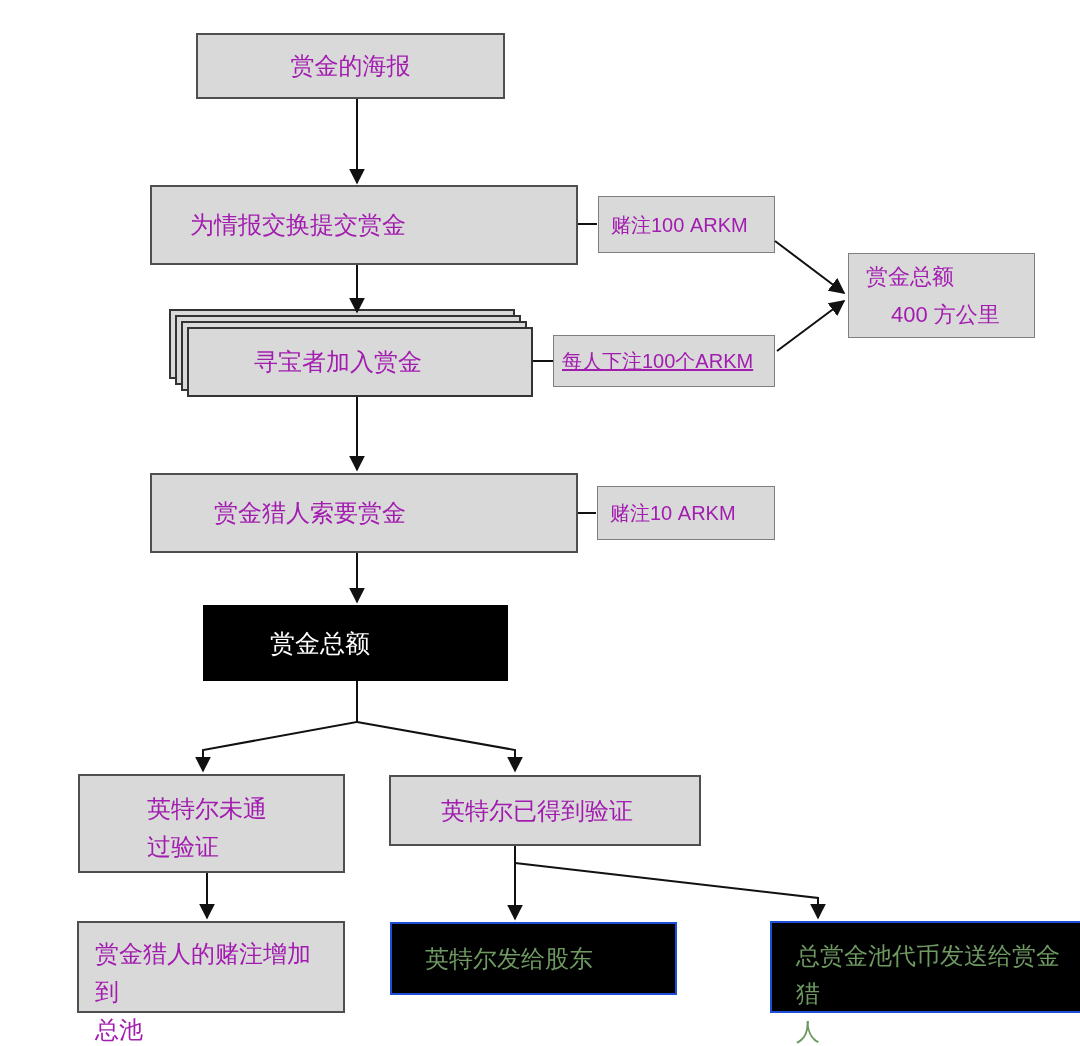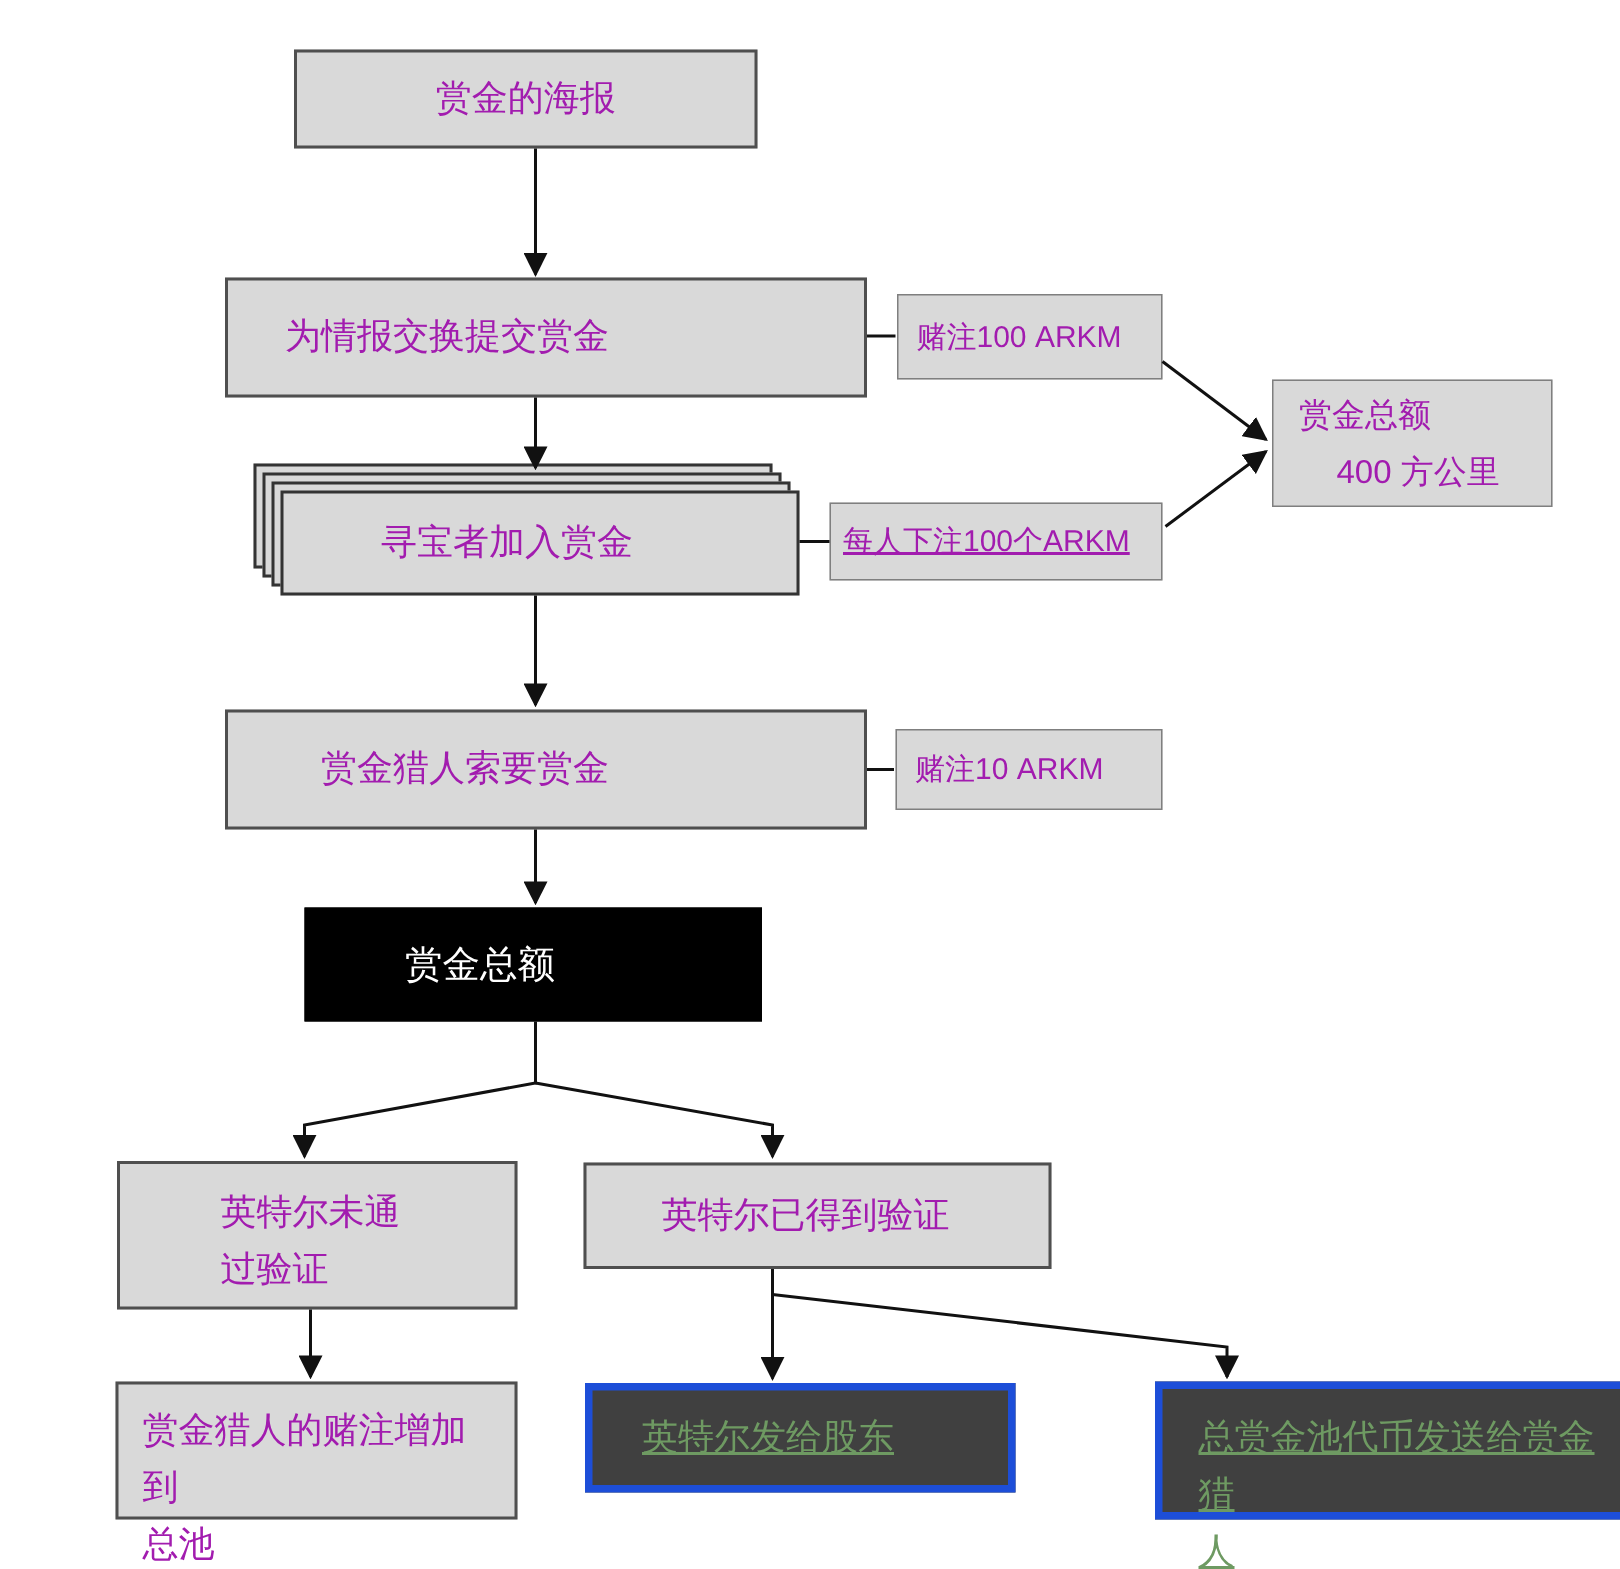--- a/index.html
+++ b/index.html
@@ -37,24 +37,23 @@
     background: #d9d9d9;
     border: 2px solid #333333;
     z-index: 1;
   }
   .black-node {
     background: #000000;
     border: 2px solid #000000;
     color: #ffffff;
   }
   .green-node {
-    background: #404040;
-    border: 5px solid #1d4ed8;
+    background: #000000;
+    border: 2px solid #1d4ed8;
     color: #6e9a62;
-    text-decoration: underline;
   }
   .total-node {
     display: block;
     font-size: 22px;
     line-height: 22px;
     padding: 12px 10px 0 17px;
   }
   .total-node .total-value { display: block; margin-top: 16px; padding-left: 25px; }
   .top-align { align-items: flex-start; }
   #wires {

